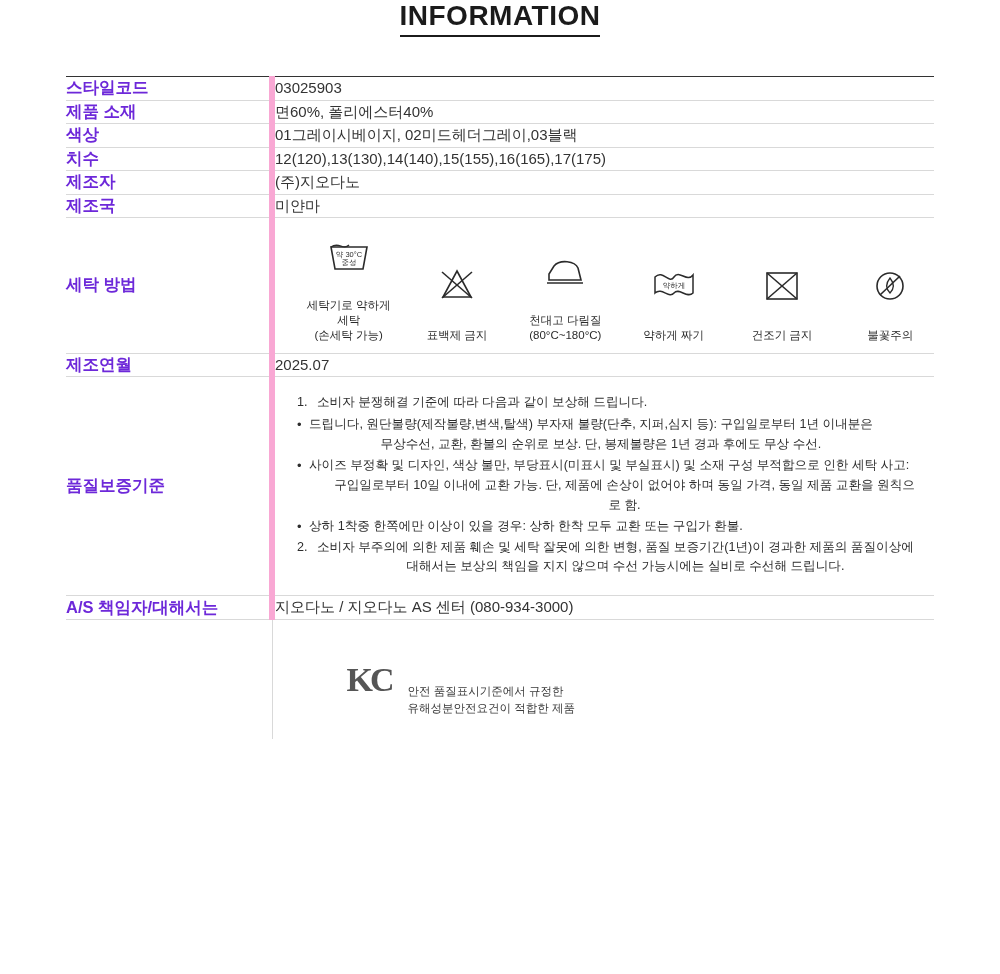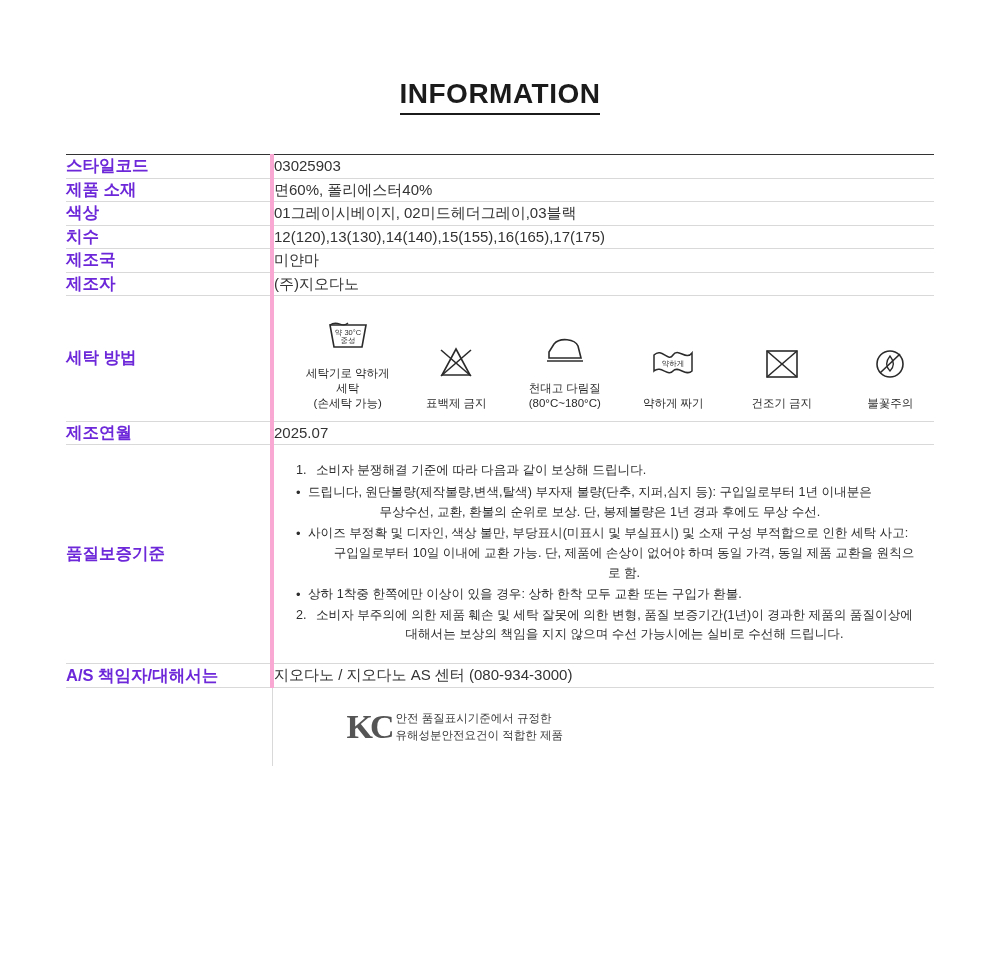--- a/index.html
+++ b/index.html
@@ -18,21 +18,20 @@
     position: relative;
     width: 1000px;
     height: 974px;
     box-sizing: border-box;
   }
   .title {
     text-align: center;
     font-size: 28px;
     font-weight: 700;
     letter-spacing: 0.5px;
-    padding-top: 78px;
     color: #1b1b1b;
   }
   .title span {
     border-bottom: 2px solid #1b1b1b;
     padding-bottom: 4px;
   }
   table.info {
     width: 868px;
     margin: 44px auto 0 auto;
     border-collapse: collapse;
@@ -50,21 +49,21 @@
   }
   td.label {
     width: 206px;
     font-size: 16.5px;
     font-weight: 600;
     color: #6d28d9;
     padding: 19px 0 19px 20px;
     box-sizing: border-box;
   }
   td.value {
-    border-left: 4px solid #f9a8d4;
+    border-left: 6px solid #f9a8d4;
     font-size: 15px;
     color: #333333;
     padding: 19px 10px 19px 22px;
     box-sizing: border-box;
     line-height: 1.5;
   }
   
   .wash-row td.value {
     padding-top: 14px;
     padding-bottom: 10px;
@@ -82,21 +81,21 @@
   .wash-glyph {
     height: 46px;
     display: flex;
     align-items: center;
     justify-content: center;
   }
   .wash-cap {
     font-size: 11.5px;
     color: #2b2b2b;
     line-height: 1.3;
-    margin-top: 10px;
+    margin-top: 20px;
     white-space: pre-line;
   }
   
   .quality td.value {
     font-size: 12.6px;
     line-height: 1.58;
     color: #2d2d2d;
     padding: 16px 14px 16px 22px;
   }
   .q-num {
@@ -115,36 +114,37 @@
     line-height: 1.5;
   }
   .q-ind { padding-left: 20px; display: block; text-align: center; }
   
   .kc-row td {
     border-left: 1px solid #d9d9d9;
   }
   .kc-wrap {
     display: flex;
     align-items: center;
-    gap: 4px;
+    gap: 16px;
     padding: 22px 0 22px 74px;
   }
   .kc-mark {
     font-family: "Liberation Serif", serif;
     font-size: 34px;
     font-weight: 700;
     color: #555555;
     letter-spacing: -3px;
     line-height: 1;
   }
   .kc-text {
     font-size: 11.5px;
     color: #3a3a3a;
     line-height: 1.5;
     white-space: pre-line;
+    margin-top: 41px;
   }
   .fill-left { border-left: none !important; }
 </style>
 </head>
 <body>
 
 <div class="page">
 
   <div class="title">
     <span>INFORMATION</span>
@@ -162,26 +162,26 @@
       </tr>
       <tr>
         <td class="label">색상</td>
         <td class="value">01그레이시베이지, 02미드헤더그레이,03블랙</td>
       </tr>
       <tr>
         <td class="label">치수</td>
         <td class="value">12(120),13(130),14(140),15(155),16(165),17(175)</td>
       </tr>
       <tr>
+        <td class="label">제조자</td>
+        <td class="value">(주)지오다노</td>
+      </tr>
+      <tr>
         <td class="label">제조국</td>
         <td class="value">미얀마</td>
-      </tr>
-      <tr>
-        <td class="label">제조자</td>
-        <td class="value">(주)지오다노</td>
       </tr>
 
       <tr class="wash-row">
         <td class="label">세탁 방법</td>
         <td class="value">
           <div class="wash-icons">
 
             <div class="wash-item">
               <div class="wash-glyph">
                 <svg width="44" height="40" viewBox="0 0 44 40">

